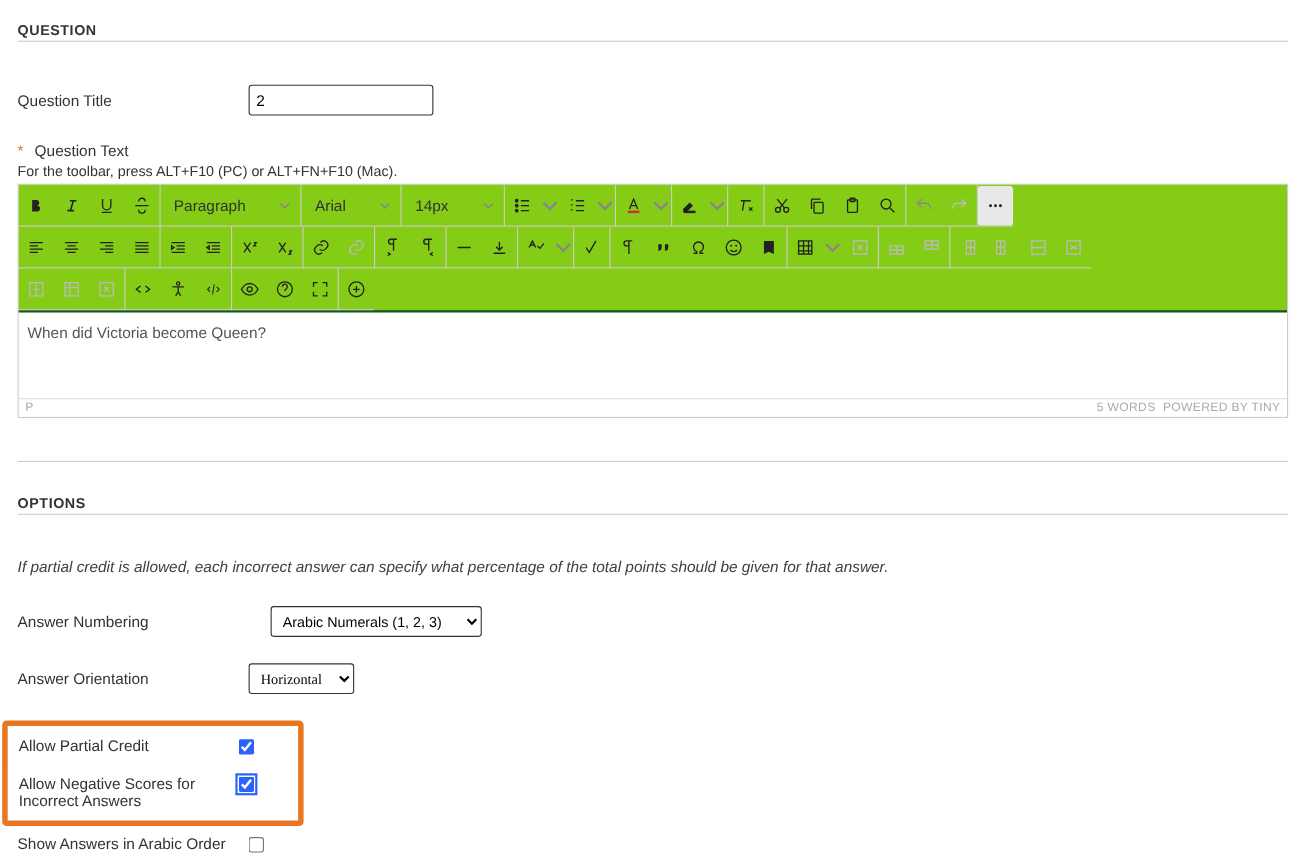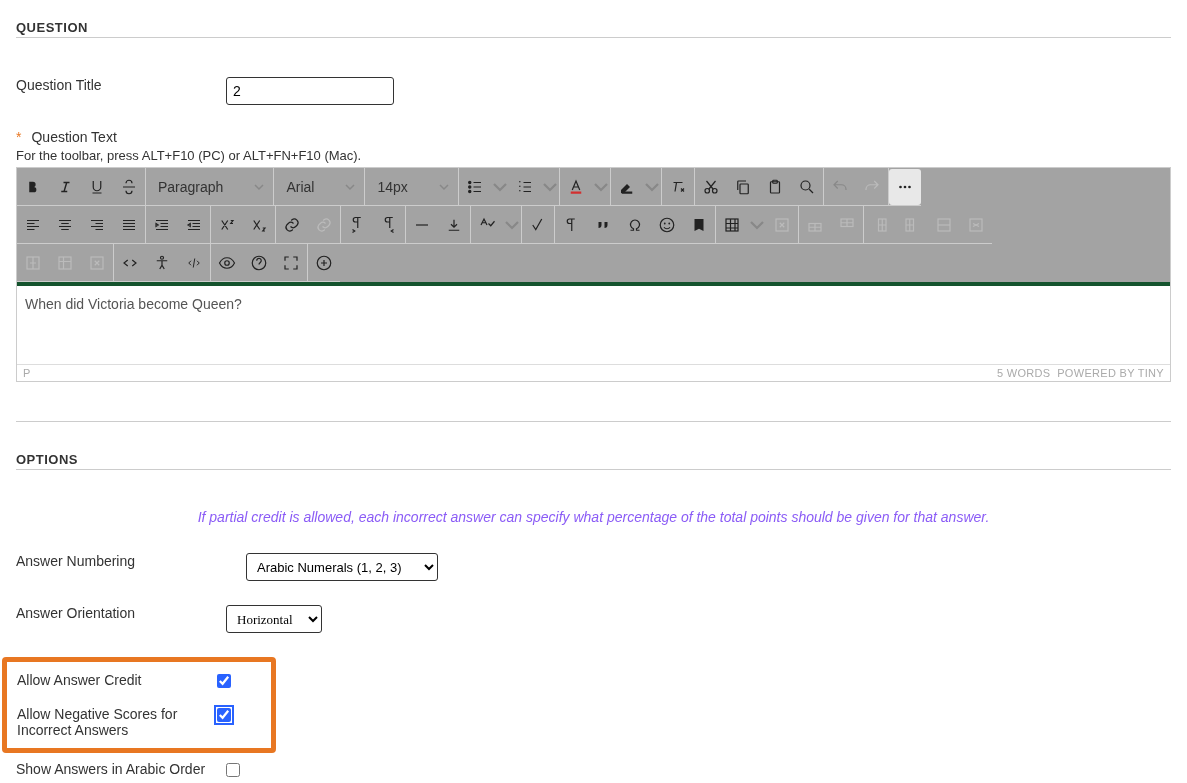--- a/index.html
+++ b/index.html
@@ -1,37 +1,37 @@
 <!DOCTYPE html>
 <html><head>
 <meta charset="utf-8">
 <style>
 * { box-sizing: border-box; margin: 0; padding: 0; }
 body { font-family: -apple-system, BlinkMacSystemFont, "Segoe UI", Arial, sans-serif; font-size: 14px; color: #333; padding: 20px 16px; background: #fff; width: 1187px; }
 .section-header { font-weight: 700; font-size: 13px; letter-spacing: 0.5px; color: #333; border-bottom: 1px solid #ccc; padding-bottom: 2px; margin-bottom: 39px; }
 .section-header span { background:#fff; padding-right:8px; }
-.field-row { display: flex; align-items: flex-start; margin-bottom: 24px; }
+.field-row { display: flex; align-items: center; margin-bottom: 24px; }
 .field-label { width: 210px; color: #333; font-size: 14px; flex-shrink:0; }
 .req { color: #e87722; margin-right: 10px; }
 .text-input { border: 1px solid #333; border-radius: 3px; padding: 4px 6px; font-size: 14px; width: 168px; height: 28px; }
 .hint { font-size: 13px; color: #333; margin: 3px 0 4px 0; }
 .editor-wrap { border: 1px solid #ccc; }
-.toolbar { display:flex; flex-wrap:wrap; border-bottom:4px solid #14532d; background:#a3a3a3; padding:0; }
+.toolbar { display:flex; flex-wrap:wrap; border-bottom:2px solid #14532d; background:#84cc16; padding:0; }
 .tgroup { display:flex; align-items:center; border-right:1px solid #ccc; border-bottom:1px solid #ccc; height:38px; }
 .tbtn { width:32px; height:36px; display:flex; align-items:center; justify-content:center; cursor:pointer; color:#222; }
 .tbtn svg { width:18px; height:18px; stroke:#222; fill:none; stroke-width:1.6; }
 .tbtn.fill svg { fill:#222; stroke:none; }
 .tsel { height:36px; display:flex; align-items:center; padding:0 8px 0 12px; font-size:14px; color:#333; cursor:pointer; gap:30px; }
 .chev { width:12px; height:12px; }
 .chev path { stroke:#888; stroke-width:1.5; fill:none; }
 .more-btn { background:#e8e8e8; border-radius:3px; }
 .editor-body { min-height:78px; padding:10px 8px; font-size:14px; color:#555; }
 .editor-foot { display:flex; justify-content:space-between; border-top:1px solid #ddd; font-size:11px; color:#aaa; padding:2px 6px; letter-spacing:0.3px; }
 .divider-space { height: 40px; border-bottom:1px solid #ccc; margin-bottom:30px; }
-.options-note { font-style: italic; color:#8b5cf6; margin-bottom:28px;text-align:center; }
+.options-note { font-style: italic; color:#404040; margin-bottom:28px; }
 .select-input { border:1px solid #333; border-radius:3px; padding:4px 6px; font-size:13px; height:28px; background:#fff; }
 .highlight-box { border:5px solid #e87722; border-radius:4px; padding:10px 10px 6px 10px; margin-left:-14px; width:274px; }
 .opt-row { display:flex; align-items:flex-start; margin-bottom:18px; }
 .opt-label { width:200px; font-size:14px; color:#333; }
 .chk { width:14px; height:14px; margin-top:2px; accent-color:#2962ff; }
 </style>
 </head>
 <body>
 
 <div class="section-header"><span>QUESTION</span></div>
@@ -485,21 +485,21 @@
 
 <div class="field-row">
   <div class="field-label">Answer Orientation</div>
   <select class="select-input" style="width:96px;font-family:Liberation Serif, serif;">
     <option>Horizontal</option>
   </select>
 </div>
 
 <div class="highlight-box">
   <div class="opt-row">
-    <div class="opt-label">Allow Answer Credit</div>
+    <div class="opt-label">Allow Partial Credit</div>
     <input type="checkbox" class="chk" checked="" style="">
   </div>
   <div class="opt-row" style="margin-bottom:4px;">
     <div class="opt-label">Allow Negative Scores for Incorrect Answers</div>
     <input type="checkbox" class="chk" checked="" style="outline: rgb(41, 98, 255) solid 2px; outline-offset: 1px;">
   </div>
 </div>
 
 <div class="opt-row" style="margin-top:8px;">
   <div class="opt-label" style="width:210px;">Show Answers in Arabic Order</div>

